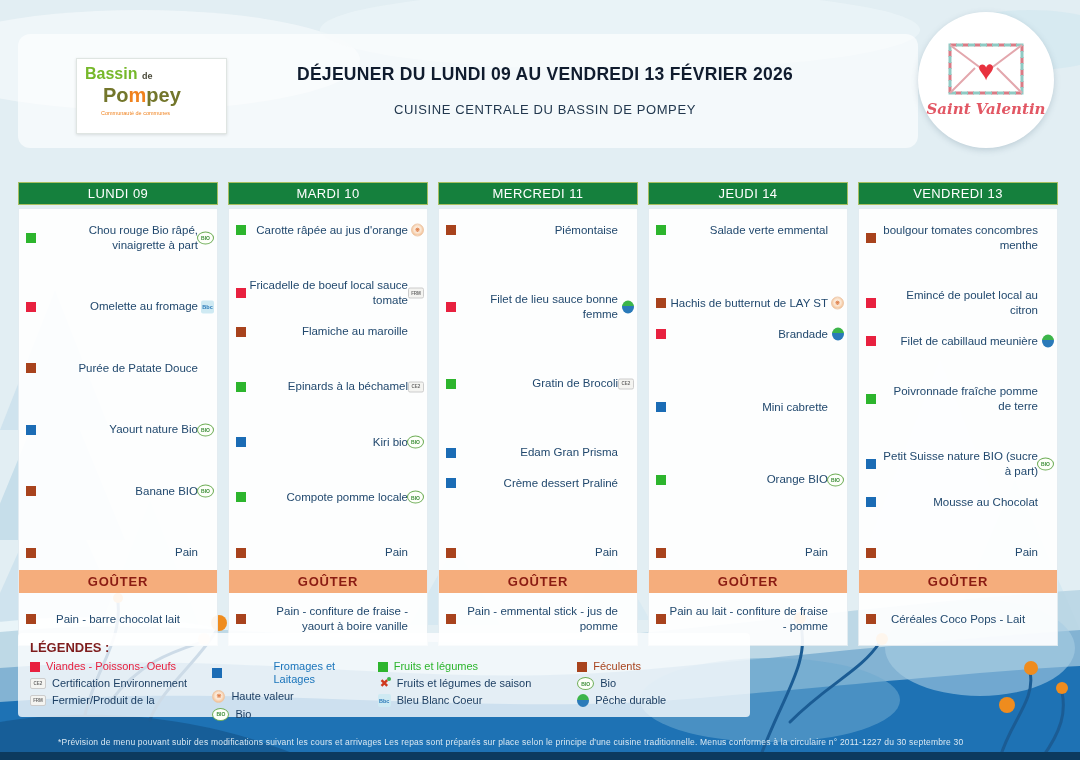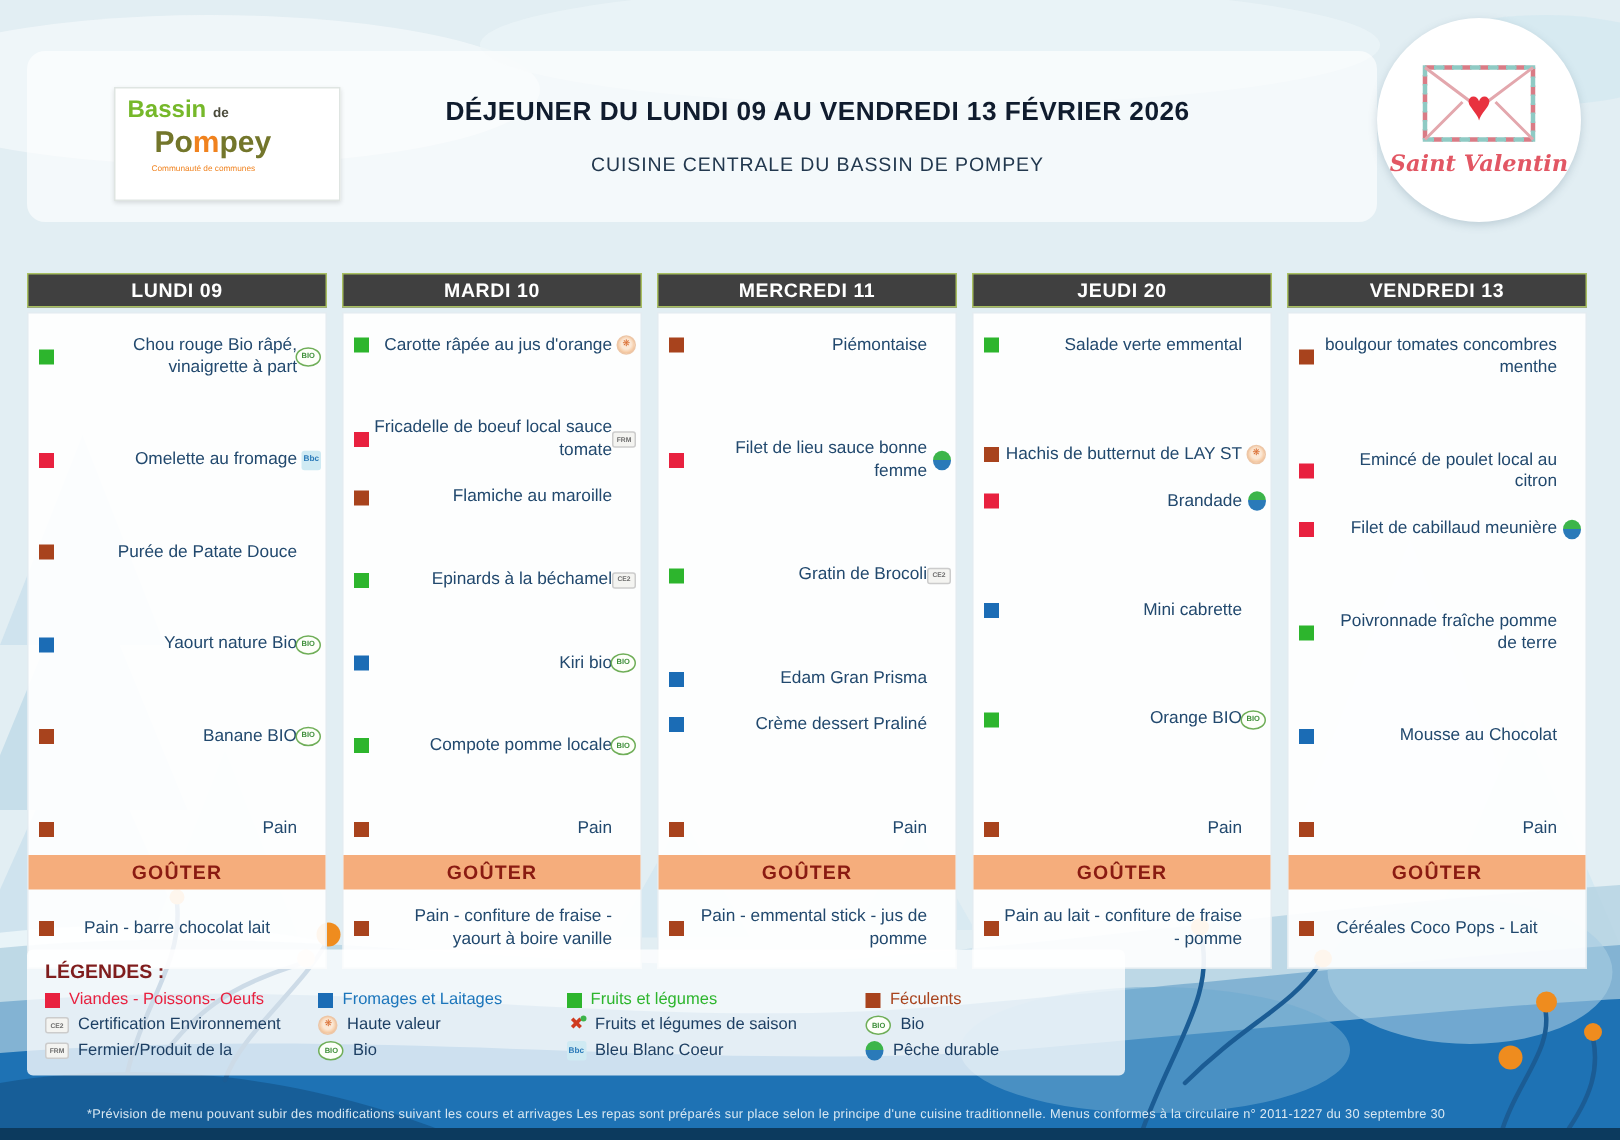--- a/index.html
+++ b/index.html
@@ -19,21 +19,21 @@
   .logo-l2{font-size:20px;font-weight:bold;color:#73762b;margin-left:18px;line-height:1.2;}
   .logo-m{color:#f0821e;}
   .logo-tag{font-size:5.5px;color:#f0821e;margin-left:16px;margin-top:3px;}
 
   .valentine-badge{position:absolute;right:26px;top:12px;width:136px;height:136px;background:#fff;border-radius:50%;box-shadow:0 2px 6px rgba(80,110,130,.25);z-index:2;display:flex;flex-direction:column;align-items:center;justify-content:center;gap:4px;}
   .valentine-label{font-family:"DejaVu Serif",serif;font-style:italic;font-weight:bold;color:#e25764;font-size:15px;}
 
   
   .grid{position:absolute;left:18px;top:182px;display:flex;gap:10px;z-index:1;}
   .day{width:200px;}
-  .day-header{height:23px;background:#404040;border:1px solid #a8bf60;box-sizing:border-box;color:#fff;font-weight:bold;font-size:13px;display:flex;align-items:center;justify-content:center;letter-spacing:.4px;}
+  .day-header{height:23px;background:#15803d;border:1px solid #a8bf60;box-sizing:border-box;color:#fff;font-weight:normal;font-size:13px;display:flex;align-items:center;justify-content:center;letter-spacing:.4px;}
   .day-panel{margin-top:3px;background:rgba(255,255,255,.92);border:1px solid rgba(205,220,230,.55);box-sizing:border-box;}
   .items{height:337px;display:flex;flex-direction:column;justify-content:space-between;padding:14px 0 10px;}
   .group{display:flex;flex-direction:column;gap:16px;}
   .item{position:relative;text-align:right;padding:0 19px;font-size:11.5px;color:#22496e;line-height:1.3;}
   .marker{position:absolute;left:7px;top:50%;transform:translateY(-50%);width:10px;height:10px;}
   .marker[data-marker="green"]{background:#2db52d;}
   .marker[data-marker="red"]{background:#e8213f;}
   .marker[data-marker="brown"]{background:#a8431d;}
   .marker[data-marker="blue"]{background:#1b6cb5;}
 
@@ -63,21 +63,21 @@
   .ic[data-icon="saison"]::after{content:"✖";font-size:11px;line-height:1;color:#cf3a1f;}
   .ic[data-icon="saison"]::before{content:"";position:absolute;top:0;right:0;width:4px;height:4px;border-radius:50%;background:#3cb54a;}
 
   
   .legend{position:absolute;left:18px;top:633px;width:732px;height:84px;background:rgba(255,255,255,.78);border-radius:4px;padding:7px 12px;box-sizing:border-box;z-index:1;}
   .legend-title{font-size:13px;font-weight:bold;color:#7f1d1d;margin-bottom:5px;}
   .legend-grid{display:grid;grid-template-columns:1.02fr .92fr 1.12fr .94fr;column-gap:8px;}
   .legend-col{display:flex;flex-direction:column;gap:4px;}
   .lentry{display:flex;align-items:center;gap:6px;font-size:11px;line-height:1.2;}
   .lentry [data-color="red"]{color:#e8213f;}
-  .lentry [data-color="blue"]{color:#1b75bb;}
+  .lentry [data-color="blue"]{color:#1b75bb;margin-left:45px;}
   .lentry [data-color="green"]{color:#2db52d;}
   .lentry [data-color="brown"]{color:#a8431d;}
   .lentry [data-color="dark"]{color:#1d3f63;}
 
   .footnote{position:absolute;left:58px;right:30px;bottom:13px;z-index:1;font-size:8.5px;color:#d9e8f2;letter-spacing:.2px;}
   .bottom-strip{position:absolute;left:0;right:0;bottom:0;height:8px;background:#0c3a5e;z-index:1;}
 </style>
 </head>
 <body>
 
@@ -243,21 +243,21 @@
         </div>
         <div class="gouter-bar">GOÛTER</div>
         <div class="gouter-item item">
             <span class="marker" data-marker="brown"></span>
             <span>Pain - emmental stick - jus de pomme</span>
           </div>
       </div>
     </section>
 
     <section class="day">
-      <div class="day-header">JEUDI 20</div>
+      <div class="day-header">JEUDI 14</div>
       <div class="day-panel">
         <div class="items">
           <div class="group">
               <div class="item"><span class="marker" data-marker="green"></span><span>Salade verte emmental</span></div>
             </div>
           <div class="group">
             <div class="item"><span class="marker" data-marker="brown"></span><span>Hachis de butternut de LAY ST</span><span class="ic" data-icon="haute-valeur"></span></div>
             <div class="item"><span class="marker" data-marker="red"></span><span>Brandade</span><span class="ic" data-icon="peche-durable"></span></div>
           </div>
           <div class="group">
@@ -286,20 +286,21 @@
               <div class="item"><span class="marker" data-marker="brown"></span><span>boulgour tomates concombres menthe</span></div>
             </div>
           <div class="group">
             <div class="item"><span class="marker" data-marker="red"></span><span>Emincé de poulet local au citron</span></div>
             <div class="item"><span class="marker" data-marker="red"></span><span>Filet de cabillaud meunière</span><span class="ic" data-icon="peche-durable"></span></div>
           </div>
           <div class="group">
               <div class="item"><span class="marker" data-marker="green"></span><span>Poivronnade fraîche pomme de terre</span></div>
             </div>
           <div class="group">
+            <div class="item"><span class="marker" data-marker="blue"></span><span>Petit Suisse nature BIO (sucre à part)</span><span class="ic" data-icon="bio"></span></div>
             <div class="item"><span class="marker" data-marker="blue"></span><span>Mousse au Chocolat</span></div>
           </div>
           <div class="group">
               <div class="item"><span class="marker" data-marker="brown"></span><span>Pain</span></div>
             </div>
         </div>
         <div class="gouter-bar">GOÛTER</div>
         <div class="gouter-item item">
             <span class="marker" data-marker="brown"></span>
             <span>Céréales Coco Pops - Lait</span>

